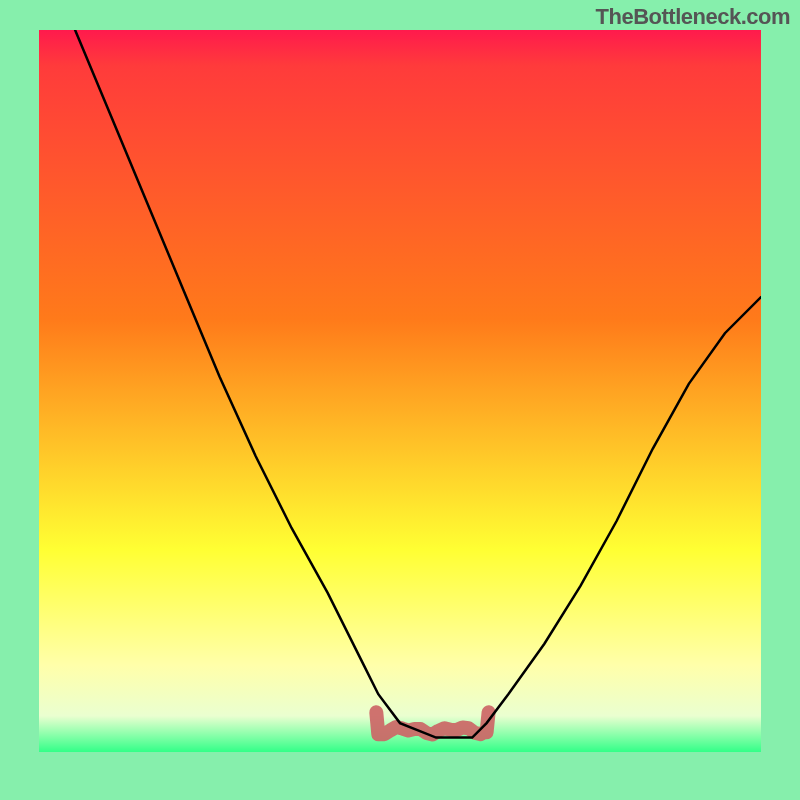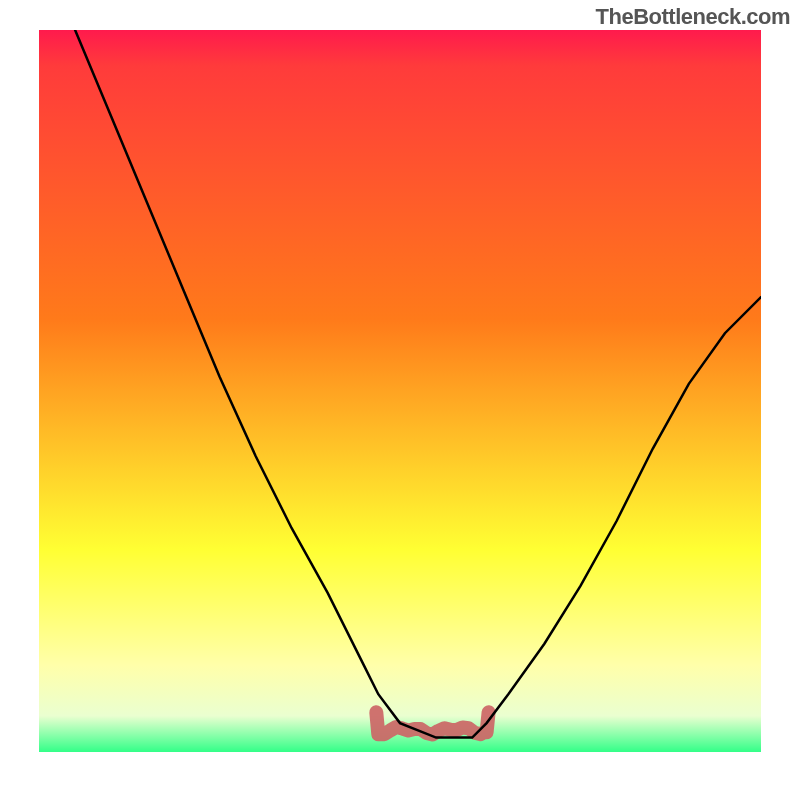--- a/index.html
+++ b/index.html
@@ -8,21 +8,21 @@
     width: 800px;
     height: 800px;
     overflow: hidden;
     background: #000;
     font-family: Arial, Helvetica, sans-serif;
   }
   .frame {
     position: relative;
     width: 800px;
     height: 800px;
-    background: #ffffff;
+    background: #86efac;
   }
   .watermark {
     position: absolute;
     top: 4px;
     right: 10px;
     color: #555;
     font-size: 22px;
     font-weight: bold;
     letter-spacing: -0.5px;
     z-index: 30;

